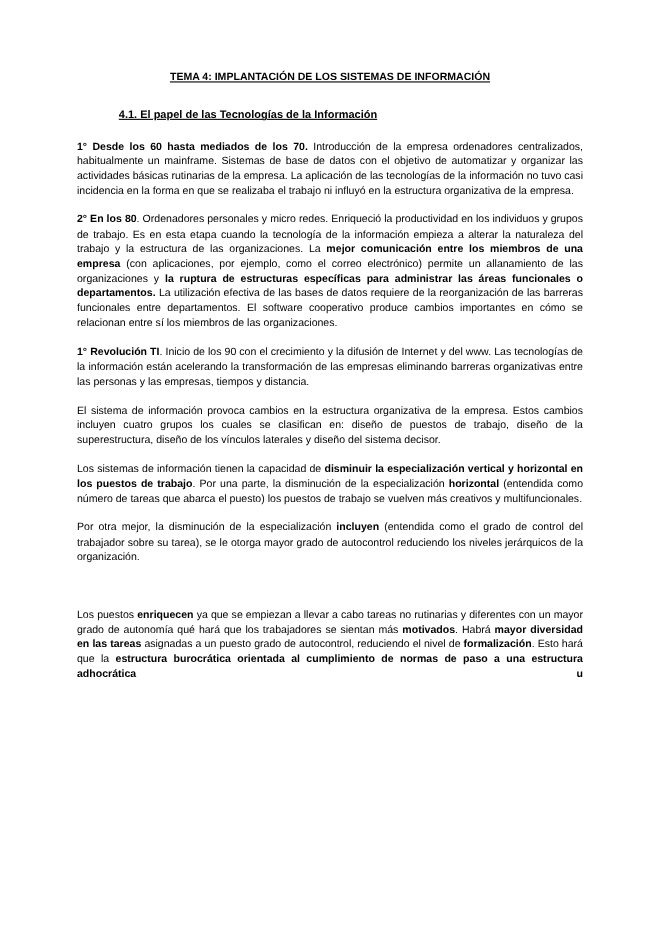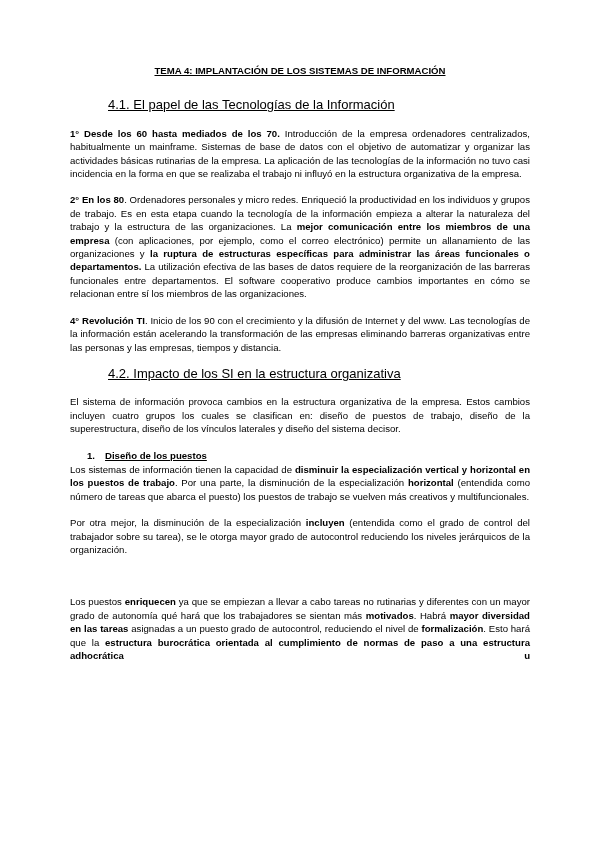--- a/index.html
+++ b/index.html
@@ -21,23 +21,23 @@
   }
   .title {
     text-align: center;
     font-weight: bold;
     text-decoration: underline;
     font-size: 9.6px;
     line-height: 13.4px;
     margin-bottom: 21px;
   }
   .heading {
-    font-weight: normal;
+    font-weight: bold;
     text-decoration: underline;
-    font-size: 13px;
+    font-size: 10px;
     line-height: 13.4px;
     padding-left: 38px;
     margin-bottom: 15px;
   }
   .heading.h42 {
     margin-top: 5px;
   }
   p {
     font-size: 9.6px;
     line-height: 13.4px;
@@ -64,27 +64,25 @@
 
   <div class="title">TEMA 4: IMPLANTACIÓN DE LOS SISTEMAS DE INFORMACIÓN</div>
 
   <div class="heading">4.1. El papel de las Tecnologías de la Información</div>
 
 
   <p><span class="b">1° Desde los 60 hasta mediados de los 70.</span><span> Introducción de la empresa ordenadores centralizados, habitualmente un mainframe. Sistemas de base de datos con el objetivo de automatizar y organizar las actividades básicas rutinarias de la empresa. La aplicación de las tecnologías de la información no tuvo casi incidencia en la forma en que se realizaba el trabajo ni influyó en la estructura organizativa de la empresa.</span></p>
 
   <p><span class="b">2° En los 80</span><span>. Ordenadores personales y micro redes. Enriqueció la productividad en los individuos y grupos de trabajo. Es en esta etapa cuando la tecnología de la información empieza a alterar la naturaleza del trabajo y la estructura de las organizaciones. La </span><span class="b">mejor comunicación entre los miembros de una empresa </span><span>(con aplicaciones, por ejemplo, como el correo electrónico) permite un allanamiento de las organizaciones y </span><span class="b">la ruptura de estructuras específicas para administrar las áreas funcionales o departamentos.</span><span> La utilización efectiva de las bases de datos requiere de la reorganización de las barreras funcionales entre departamentos. El software cooperativo produce cambios importantes en cómo se relacionan entre sí los miembros de las organizaciones.</span></p>
 
-  <p><span class="b">4° Revolución TI</span><span>. Inicio de los 90 con el crecimiento y la difusión de Internet y del www. Las tecnologías de la información están acelerando la transformación de las empresas eliminando barreras organizativas entre las personas y las empresas, tiempos y distancia.</span></p>
+  <p><span class="b">1° Revolución TI</span><span>. Inicio de los 90 con el crecimiento y la difusión de Internet y del www. Las tecnologías de la información están acelerando la transformación de las empresas eliminando barreras organizativas entre las personas y las empresas, tiempos y distancia.</span></p>
 
-  <div class="heading h42">4.2. Impacto de los SI en la estructura organizativa</div>
 
   <p>El sistema de información provoca cambios en la estructura organizativa de la empresa. Estos cambios incluyen cuatro grupos los cuales se clasifican en: diseño de puestos de trabajo, diseño de la superestructura, diseño de los vínculos laterales y diseño del sistema decisor.</p>
 
-  <div class="sec-heading"><span class="num">1.</span><span class="sec-title">Diseño de los puestos</span></div>
 
   <p><span>Los sistemas de información tienen la capacidad de </span><span class="b">disminuir la especialización vertical y horizontal en los puestos de trabajo</span><span>. Por una parte, la disminución de la especialización </span><span class="b">horizontal </span><span>(entendida como número de tareas que abarca el puesto) los puestos de trabajo se vuelven más creativos y multifuncionales.</span></p>
 
   <p><span>Por otra mejor, la disminución de la especialización </span><span class="b">incluyen </span><span>(entendida como el grado de control del trabajador sobre su tarea), se le otorga mayor grado de autocontrol reduciendo los niveles jerárquicos de la organización.</span></p>
 
   <p class="cont"><span>Los puestos </span><span class="b">enriquecen</span><span> ya que se empiezan a llevar a cabo tareas no rutinarias y diferentes con un mayor grado de autonomía qué hará que los trabajadores se sientan más </span><span class="b">motivados</span><span>. Habrá </span><span class="b">mayor diversidad en las tareas</span><span> asignadas a un puesto grado de autocontrol, reduciendo el nivel de </span><span class="b">formalización</span><span>. Esto hará que la </span><span class="b">estructura burocrática orientada al cumplimiento de normas de paso a una estructura adhocrática u</span></p>
 
 </div>
 
 </body></html>

